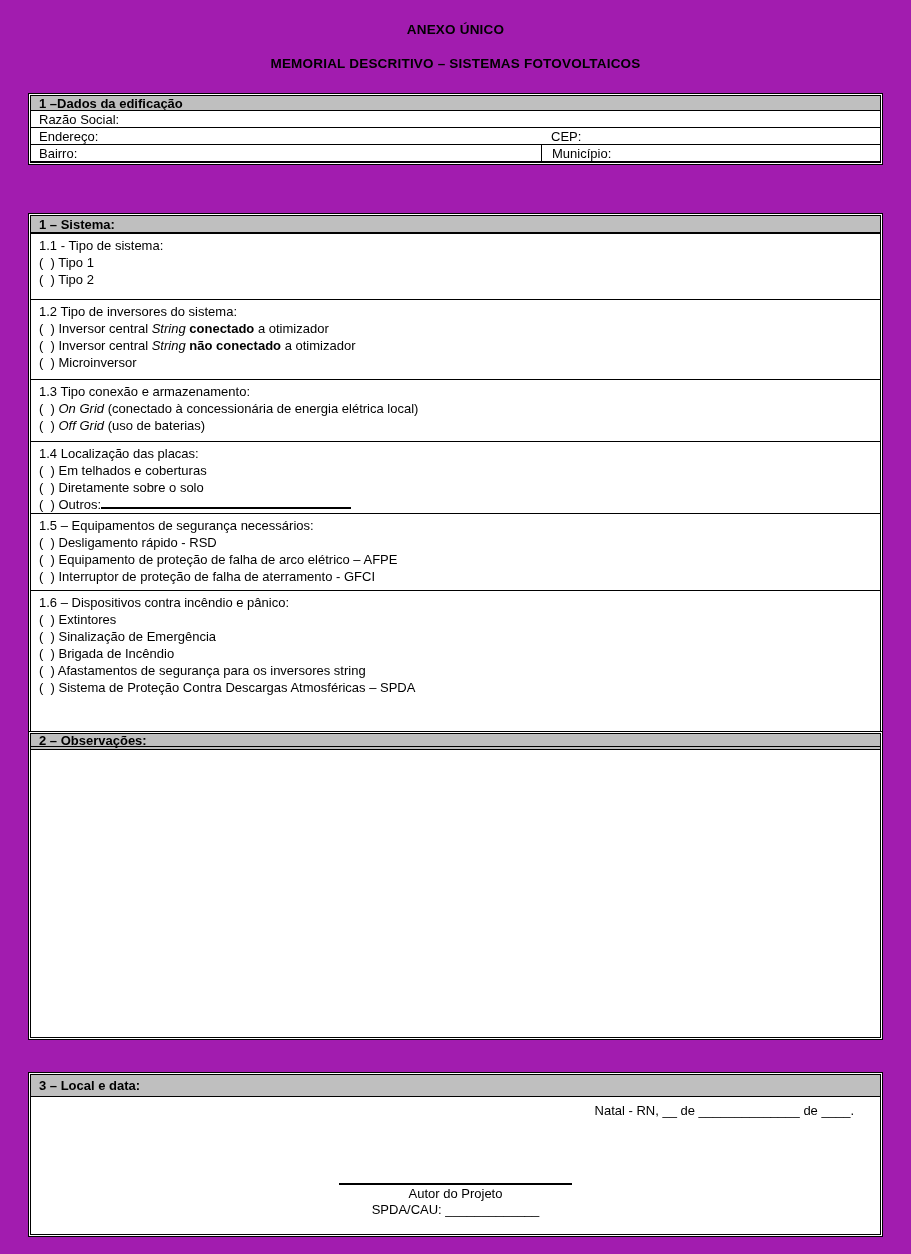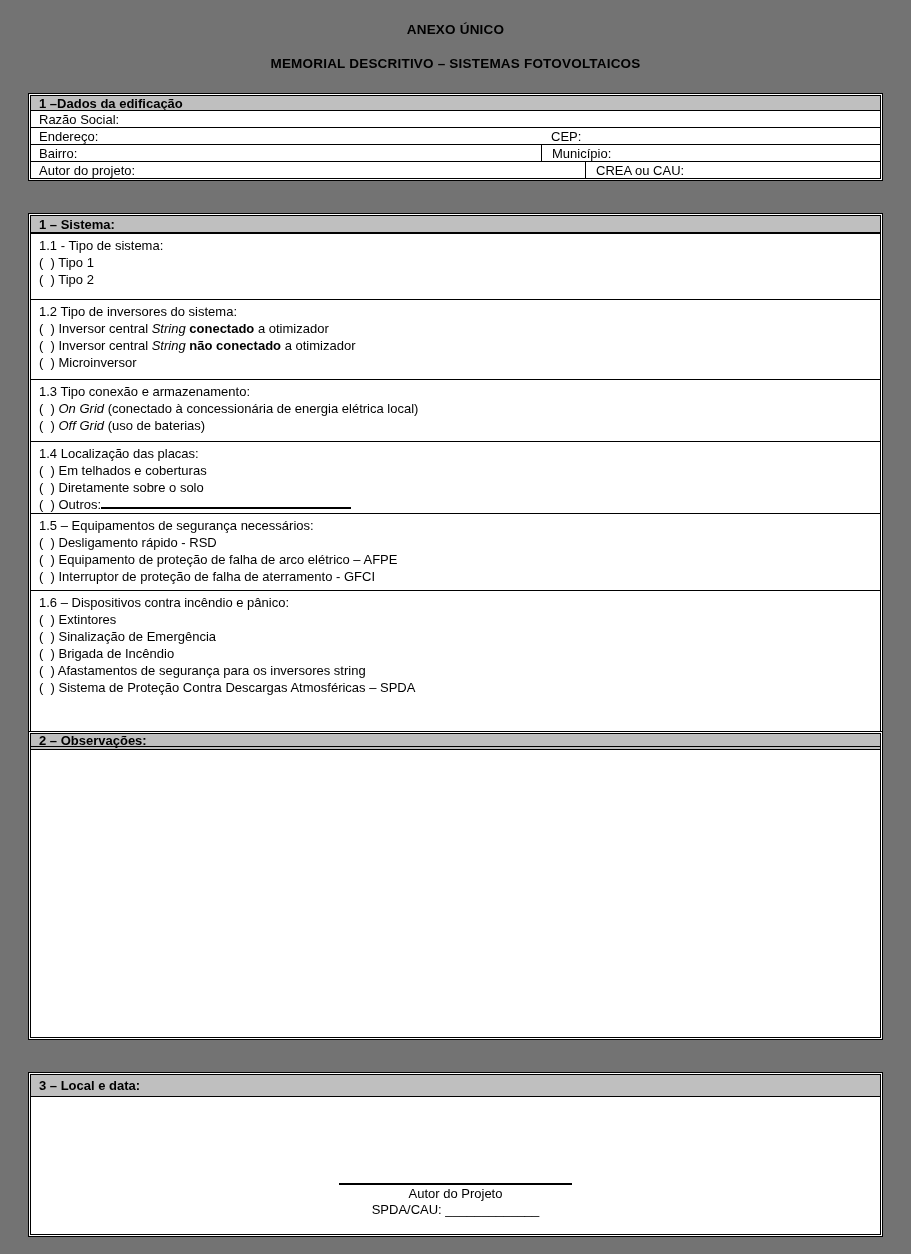--- a/index.html
+++ b/index.html
@@ -1,32 +1,32 @@
 <!DOCTYPE html>
 <html style="--header-bg: #BFBFBF; --border: #000000;"><head>
 <meta charset="utf-8">
 <style>
   * { margin:0; padding:0; box-sizing:border-box; }
   html,body { background:#ffffff; }
   .page {
-    position:relative; width:911px; height:1254px; background:#737373;
+    position:relative; width:911px; height:1254px; background:#a21caf;
     font-family:"Liberation Sans", sans-serif; color:#000; overflow:hidden;
   }
   .doc-title, .doc-subtitle {
     position:absolute; left:0; width:100%; text-align:center;
     font-weight:bold; font-size:13.5px; letter-spacing:0.2px;
   }
   .doc-title { top:22px; }
   .doc-subtitle { top:56px; }
 
   .tbl {
     position:absolute; left:28px; width:855px;
     border:3px double var(--border,#000); background:#fff; overflow:hidden;
   }
-  .t-dados   { top:93px;  height:88px; }
+  .t-dados   { top:93px;  height:72px; }
   .t-sistema { top:213px; height:644px; }
   .t-obs     { top:731px; height:309px; }
   .t-local   { top:1072px; height:165px; }
 
   .thead {
     background:var(--header-bg,#BFBFBF); font-weight:bold; font-size:13px;
     display:flex; align-items:center; padding-left:8px;
     border-bottom:1px solid #000; white-space:pre-wrap;
   }
   .t-dados .thead   { height:15px; }
@@ -139,20 +139,21 @@
   </div>
 
   <div class="tbl t-obs">
     <div class="thead">2 – Observações:</div>
     <div class="obs-body"></div>
   </div>
 
   <div class="tbl t-local">
     <div class="thead">3 – Local e data:</div>
     <div class="local-body">
+      <div class="date-line">Natal - RN, __ de ______________ de ____.</div>
       <div class="sig-block">
         <div class="sig-rule"></div>
         <div class="sig-role">Autor do Projeto</div>
         <div class="sig-reg">SPDA/CAU: _____________</div>
       </div>
     </div>
   </div>
 
 </div>
 

